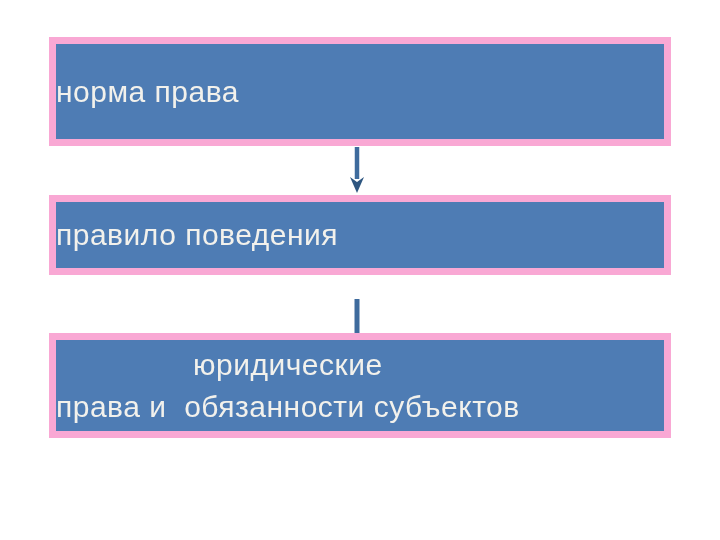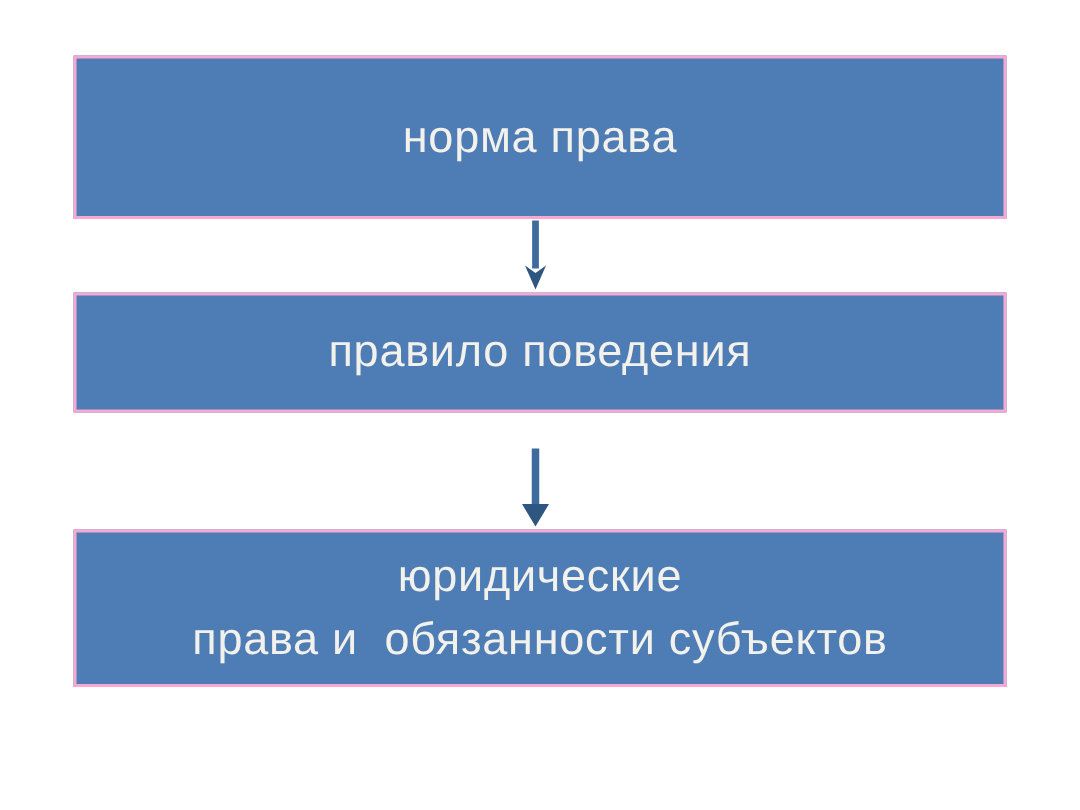--- a/index.html
+++ b/index.html
@@ -14,36 +14,36 @@
     background: #ffffff;
     overflow: hidden;
     font-family: "Liberation Sans", "DejaVu Sans", sans-serif;
   }
   .flow-box {
     position: absolute;
     left: 49px;
     width: 622px;
     box-sizing: border-box;
     background: #4e7cb4;
-    border: 2px solid #f9a8d4;
+    border: 7px solid #f9a8d4;
     display: flex;
     align-items: center;
-    justify-content: center;
+    justify-content: flex-start;
     text-align: center;
   }
   .flow-box .box-label {
     color: #f2f1ec;
     font-size: 30px;
     line-height: 42px;
     white-space: pre-wrap;
     letter-spacing: 0.5px;
   }
   #box-1 { top: 37px;  height: 109px; }
   #box-2 { top: 195px; height: 80px; }
-  #box-3 { top: 353px; height: 105px; }
+  #box-3 { top: 333px; height: 105px; }
   .connector {
     position: absolute;
     overflow: visible;
   }
   #connector-1 { left: 346px; top: 145px; }
   #connector-2 { left: 345px; top: 298px; }
 </style>
 </head>
 <body>
 

